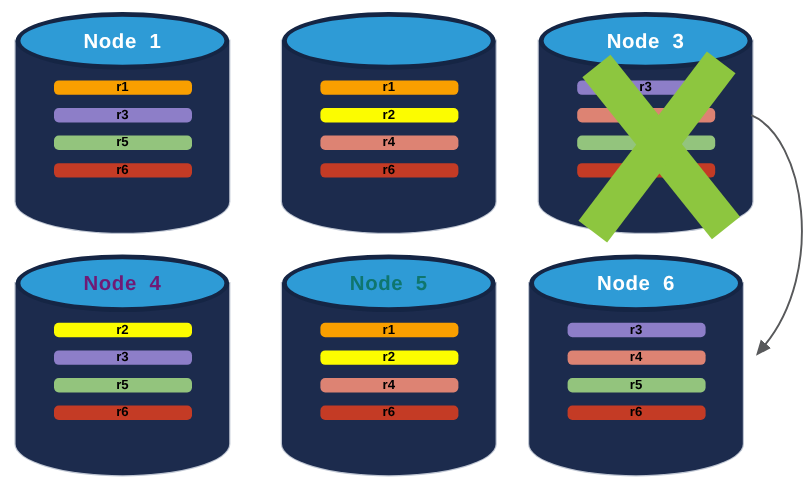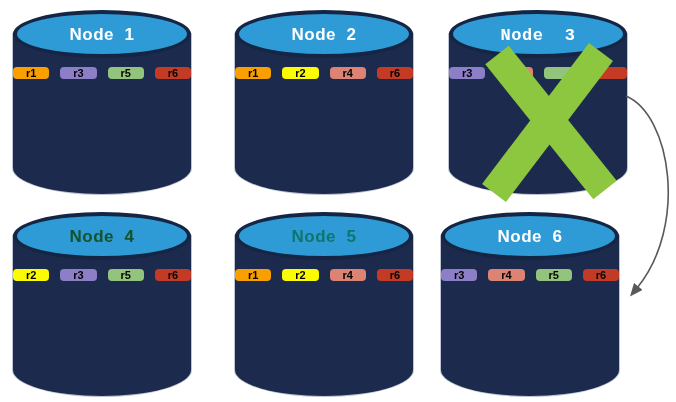--- a/index.html
+++ b/index.html
@@ -9,21 +9,21 @@
   .pos-0{left:13px;top:10px;}  .pos-1{left:235px;top:10px;}  .pos-2{left:449px;top:10px;}
   .pos-3{left:13px;top:212px;} .pos-4{left:235px;top:212px;} .pos-5{left:441px;top:212px;}
   .cyl-body{position:absolute;left:0;right:0;top:24px;bottom:0;
             border-radius:0 0 50% 50% / 0 0 26px 26px;
             box-shadow:0 0 0 1px rgba(125,140,165,.5);}
   .cyl-top{position:absolute;left:0;right:0;top:0;height:48px;border-radius:50%;
            border:4px solid;box-sizing:border-box;z-index:2;}
   .cyl-title{position:absolute;left:0;right:0;top:2px;height:46px;display:flex;
              align-items:center;justify-content:center;z-index:3;
              font-weight:bold;font-size:17px;letter-spacing:.5px;white-space:pre;}
-  .bars{position:absolute;left:0;right:0;top:57px;display:flex;flex-direction:row;
+  .bars{position:absolute;left:0;right:0;top:57px;display:flex;flex-direction:column;
         align-items:center;gap:11px;z-index:3;}
   .bar{width:115px;height:12px;border-radius:4px;display:flex;
        align-items:center;justify-content:center;}
   .bar-label{font-size:11px;font-weight:bold;color:#000;line-height:1;}
   .x-overlay{position:absolute;left:0;top:0;width:178px;height:184px;z-index:4;overflow:visible;}
   .arrow-layer{position:absolute;left:0;top:0;z-index:5;pointer-events:none;}
 </style>
 </head>
 <body>
 
@@ -45,41 +45,40 @@
         </div>
       <div class="bar" style="background-color: rgb(196, 59, 37);">
           <span class="bar-label">r6</span>
         </div>
     </div>
   </div>
 
   <div class="cylinder pos-1">
     <div class="cyl-body" style="background-color: rgb(28, 43, 77);"></div>
     <div class="cyl-top" style="border-color: rgb(21, 37, 68); background-color: rgb(46, 155, 214);"></div>
-    <div class="cyl-title" style="color: rgb(255, 255, 255);">Node  2</div>
     <div class="bars">
       <div class="bar" style="background-color: rgb(249, 159, 0);">
           <span class="bar-label">r1</span>
         </div>
       <div class="bar" style="background-color: rgb(252, 252, 0);">
           <span class="bar-label">r2</span>
         </div>
       <div class="bar" style="background-color: rgb(221, 131, 115);">
           <span class="bar-label">r4</span>
         </div>
       <div class="bar" style="background-color: rgb(196, 59, 37);">
           <span class="bar-label">r6</span>
         </div>
     </div>
   </div>
 
   <div class="cylinder pos-2">
     <div class="cyl-body" style="background-color: rgb(28, 43, 77);"></div>
     <div class="cyl-top" style="border-color: rgb(21, 37, 68); background-color: rgb(46, 155, 214);"></div>
-    <div class="cyl-title" style="color: rgb(255, 255, 255); font-family: Liberation Mono, monospace;">Node  3</div>
+    <div class="cyl-title" style="color: rgb(255, 255, 255);">Node  3</div>
     <div class="bars">
       <div class="bar" style="background-color: rgb(141, 126, 200);">
           <span class="bar-label">r3</span>
         </div>
       <div class="bar" style="background-color: rgb(221, 131, 115);">
           <span class="bar-label"></span>
         </div>
       <div class="bar" style="background-color: rgb(147, 196, 125);">
           <span class="bar-label"></span>
         </div>
@@ -89,21 +88,21 @@
     </div>
     <svg class="x-overlay" viewBox="0 0 178 184">
       <line x1="48" y1="45" x2="156" y2="180" stroke-width="30" style="stroke: rgb(141, 198, 63);"></line>
       <line x1="152" y1="42" x2="45" y2="183" stroke-width="30" style="stroke: rgb(141, 198, 63);"></line>
     </svg>
   </div>
 
   <div class="cylinder pos-3">
     <div class="cyl-body" style="background-color: rgb(28, 43, 77);"></div>
     <div class="cyl-top" style="border-color: rgb(21, 37, 68); background-color: rgb(46, 155, 214);"></div>
-    <div class="cyl-title" style="color: #14532d;">Node  4</div>
+    <div class="cyl-title" style="color: #701a75;">Node  4</div>
     <div class="bars">
       <div class="bar" style="background-color: rgb(252, 252, 0);">
           <span class="bar-label">r2</span>
         </div>
       <div class="bar" style="background-color: rgb(141, 126, 200);">
           <span class="bar-label">r3</span>
         </div>
       <div class="bar" style="background-color: rgb(147, 196, 125);">
           <span class="bar-label">r5</span>
         </div>

